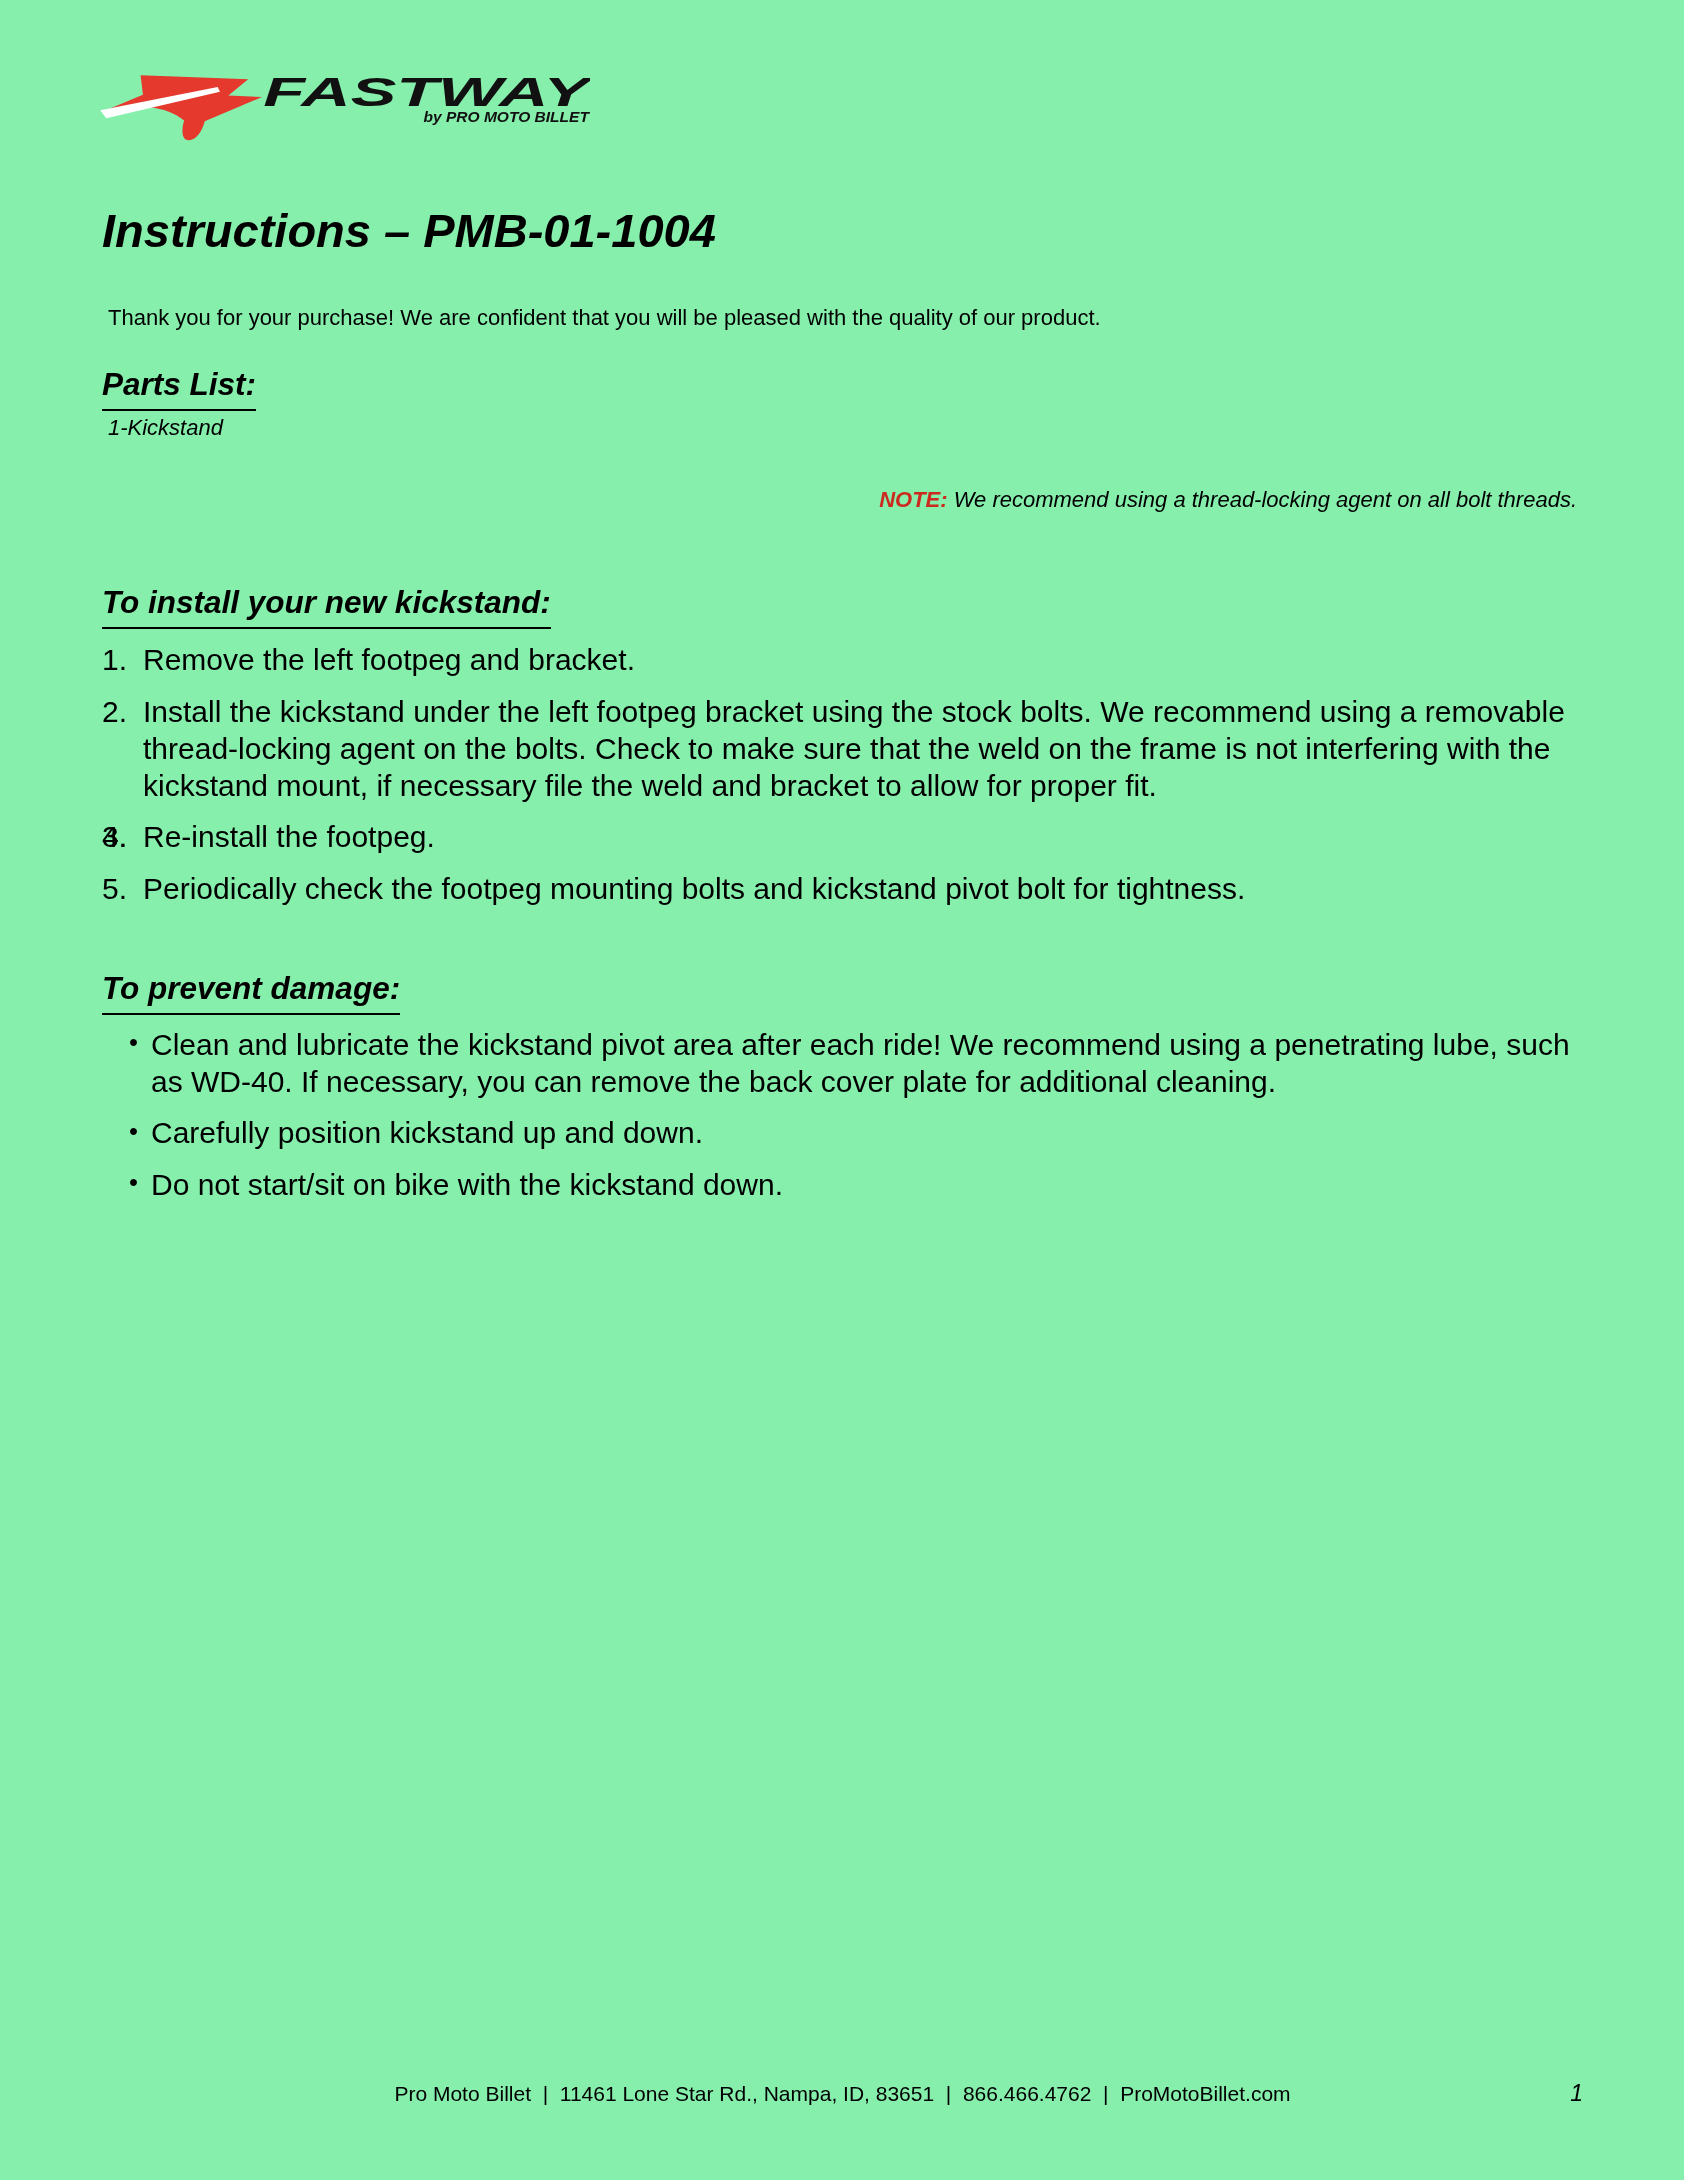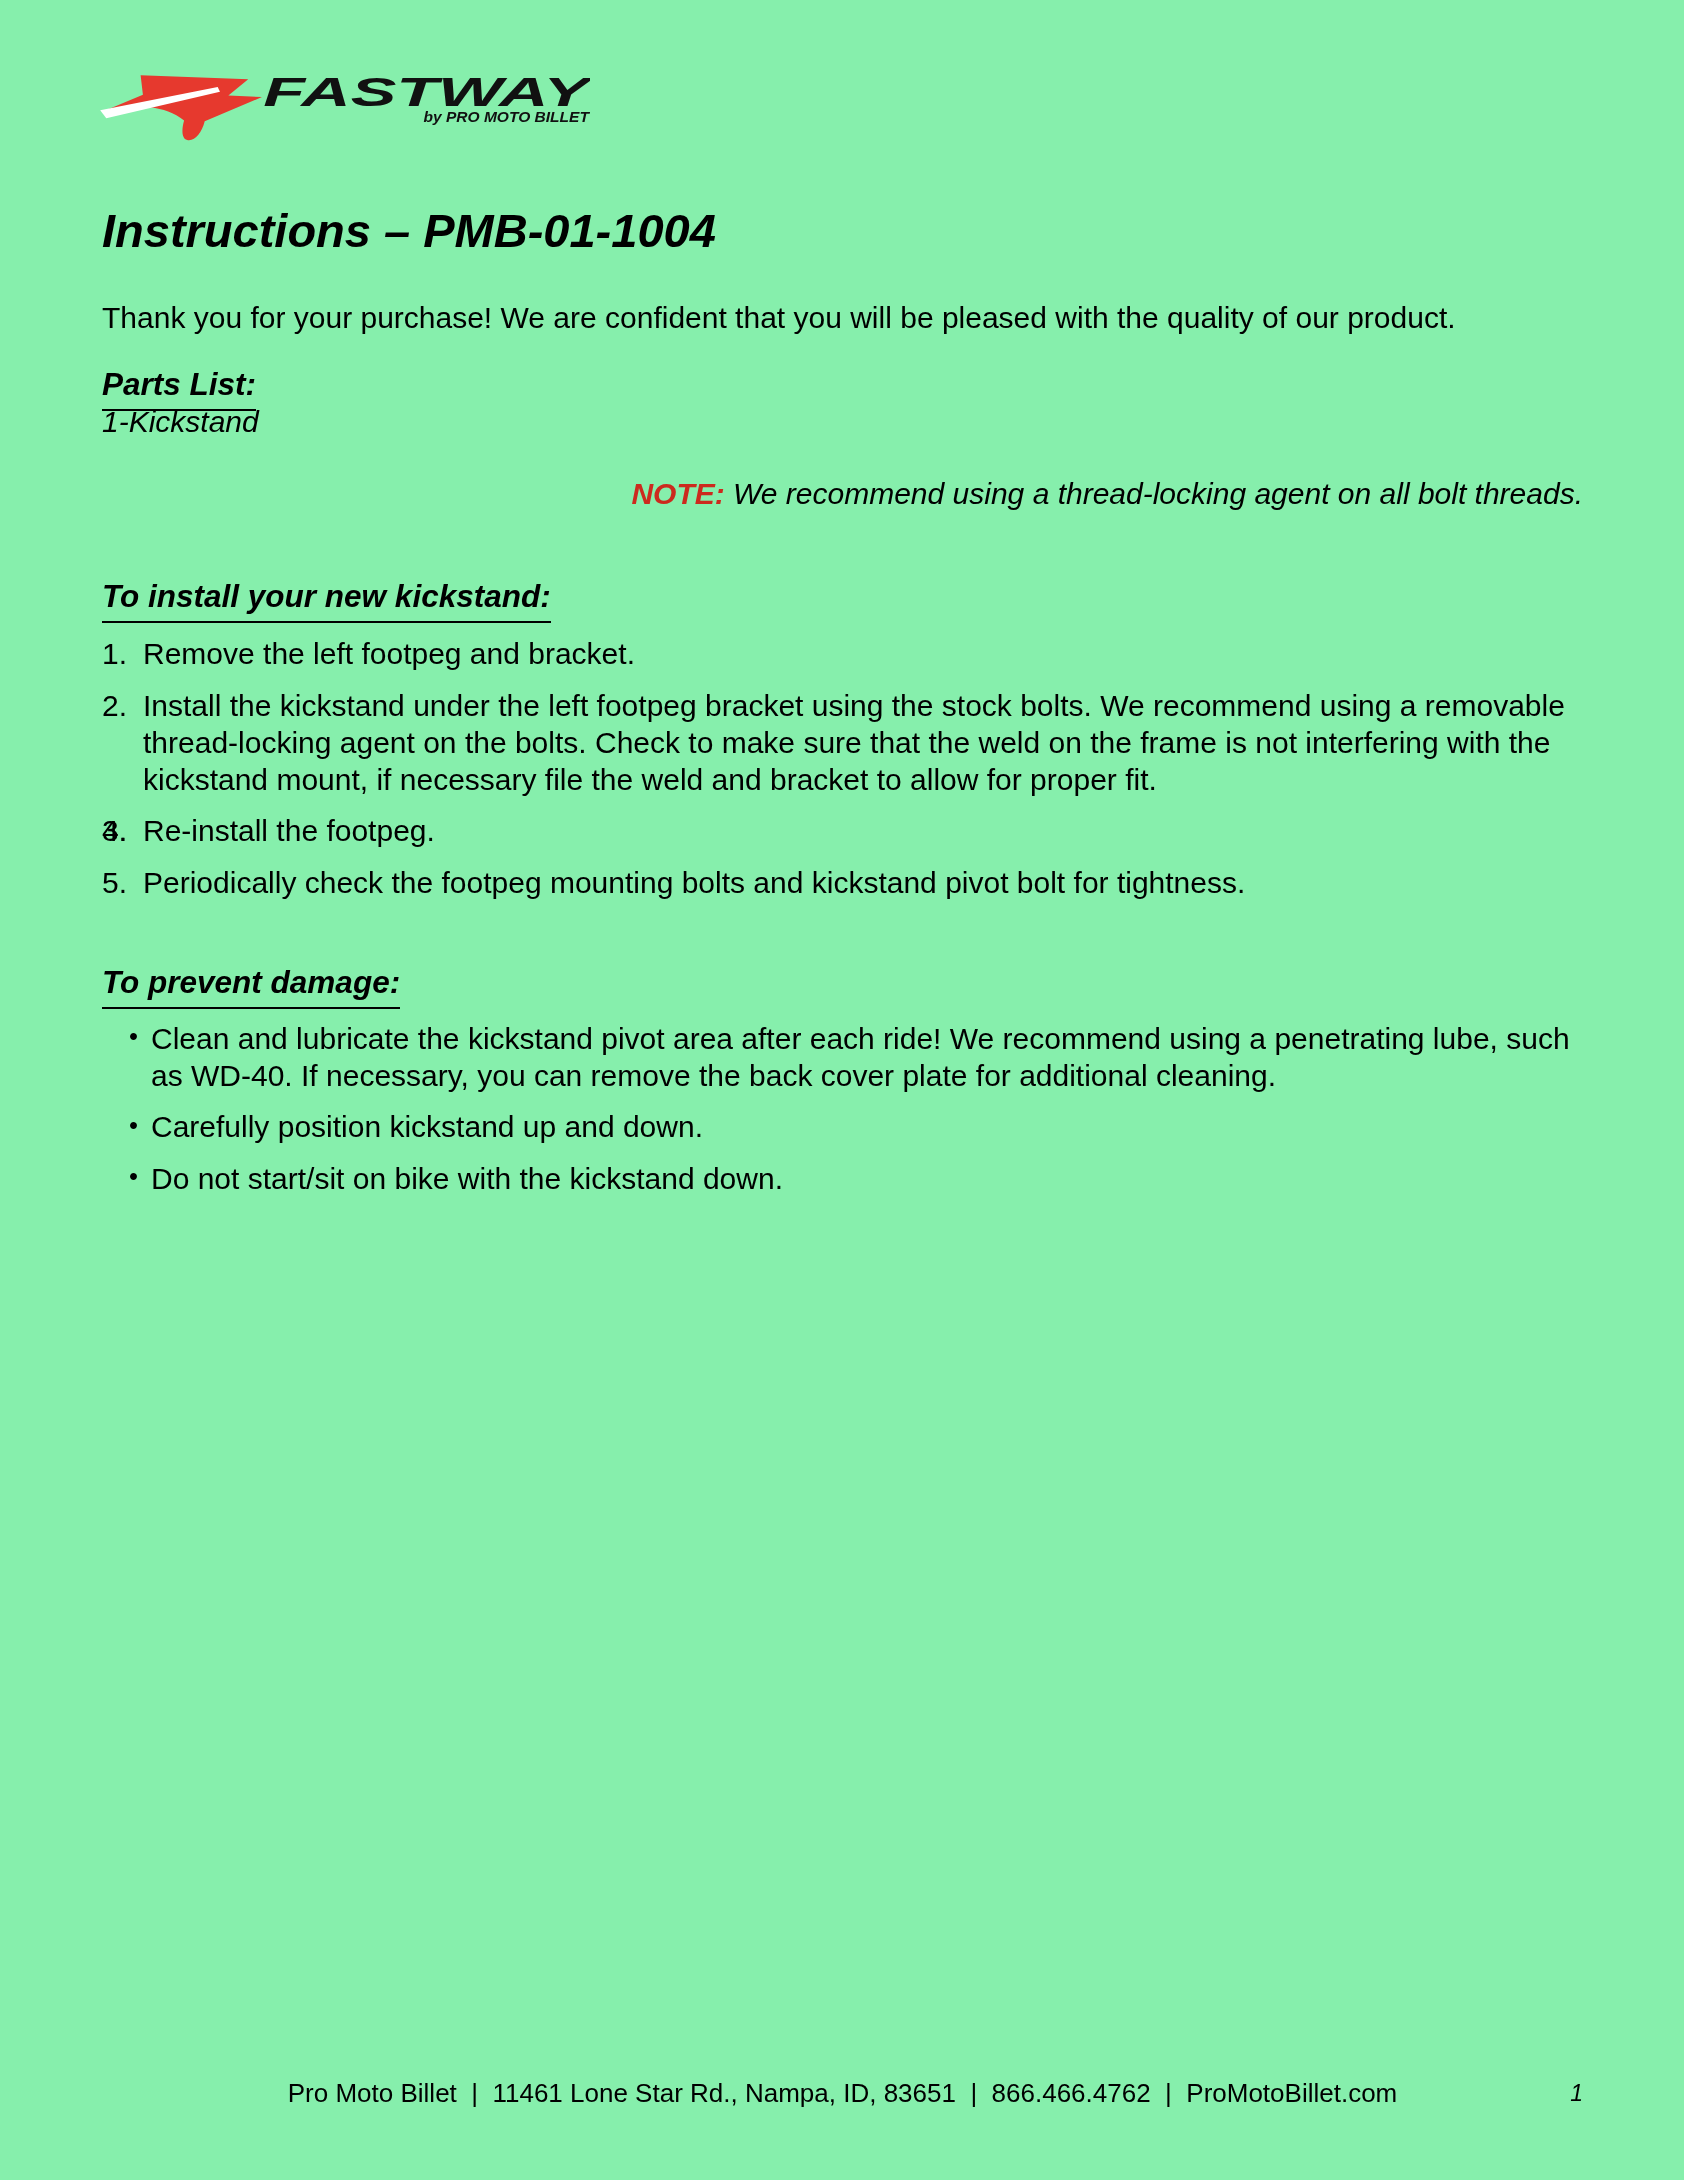--- a/index.html
+++ b/index.html
@@ -13,21 +13,21 @@
   }
   .content{padding:0 102px;}
   
   .logo{position:absolute;left:96px;top:72px;width:494px;height:78px;}
   
   .doc-title{
     margin:209px 0 0 0;
     font-size:47px;line-height:43px;font-weight:bold;color:#000;font-style:italic;
   }
   
-  .body-text{font-size:30px;line-height:37px;margin:0;}
+  .body-text{font-size:22px;line-height:37px;margin:6px;}
   .intro{margin-top:47px;}
   .section-head{
     margin:0;font-size:31.5px;line-height:37px;font-weight:bold;font-style:italic;
   }
   .section-head .ul{border-bottom:2.6px solid #000;padding-bottom:7px;}
   .parts-head{margin-top:30px;}
   .parts-item{font-style:italic;}
   .note-line{margin-top:35px;font-style:italic;text-align:right;}
   .note-label{font-weight:bold;}
   .install-head{margin-top:66px;}
@@ -45,21 +45,21 @@
   ul.bullets li{
     position:relative;padding-left:49px;
     font-size:30px;line-height:37px;
   }
   ul.bullets li + li{margin-top:14.5px;}
   ul.bullets .dot{position:absolute;left:27px;top:-1.7px;font-size:25.6px;}
   
   .footer{position:absolute;left:0;top:2080px;width:100%;height:34px;}
   .footer-info{
     display:block;text-align:center;
-    font-size:26px;line-height:27px;white-space:pre;
+    font-size:21px;line-height:27px;white-space:pre;
   }
   .page-num{
     position:absolute;right:102px;top:0;
     font-size:23px;line-height:27px;font-style:italic;
   }
 </style>
 </head>
 <body>
 
 <div class="page">

